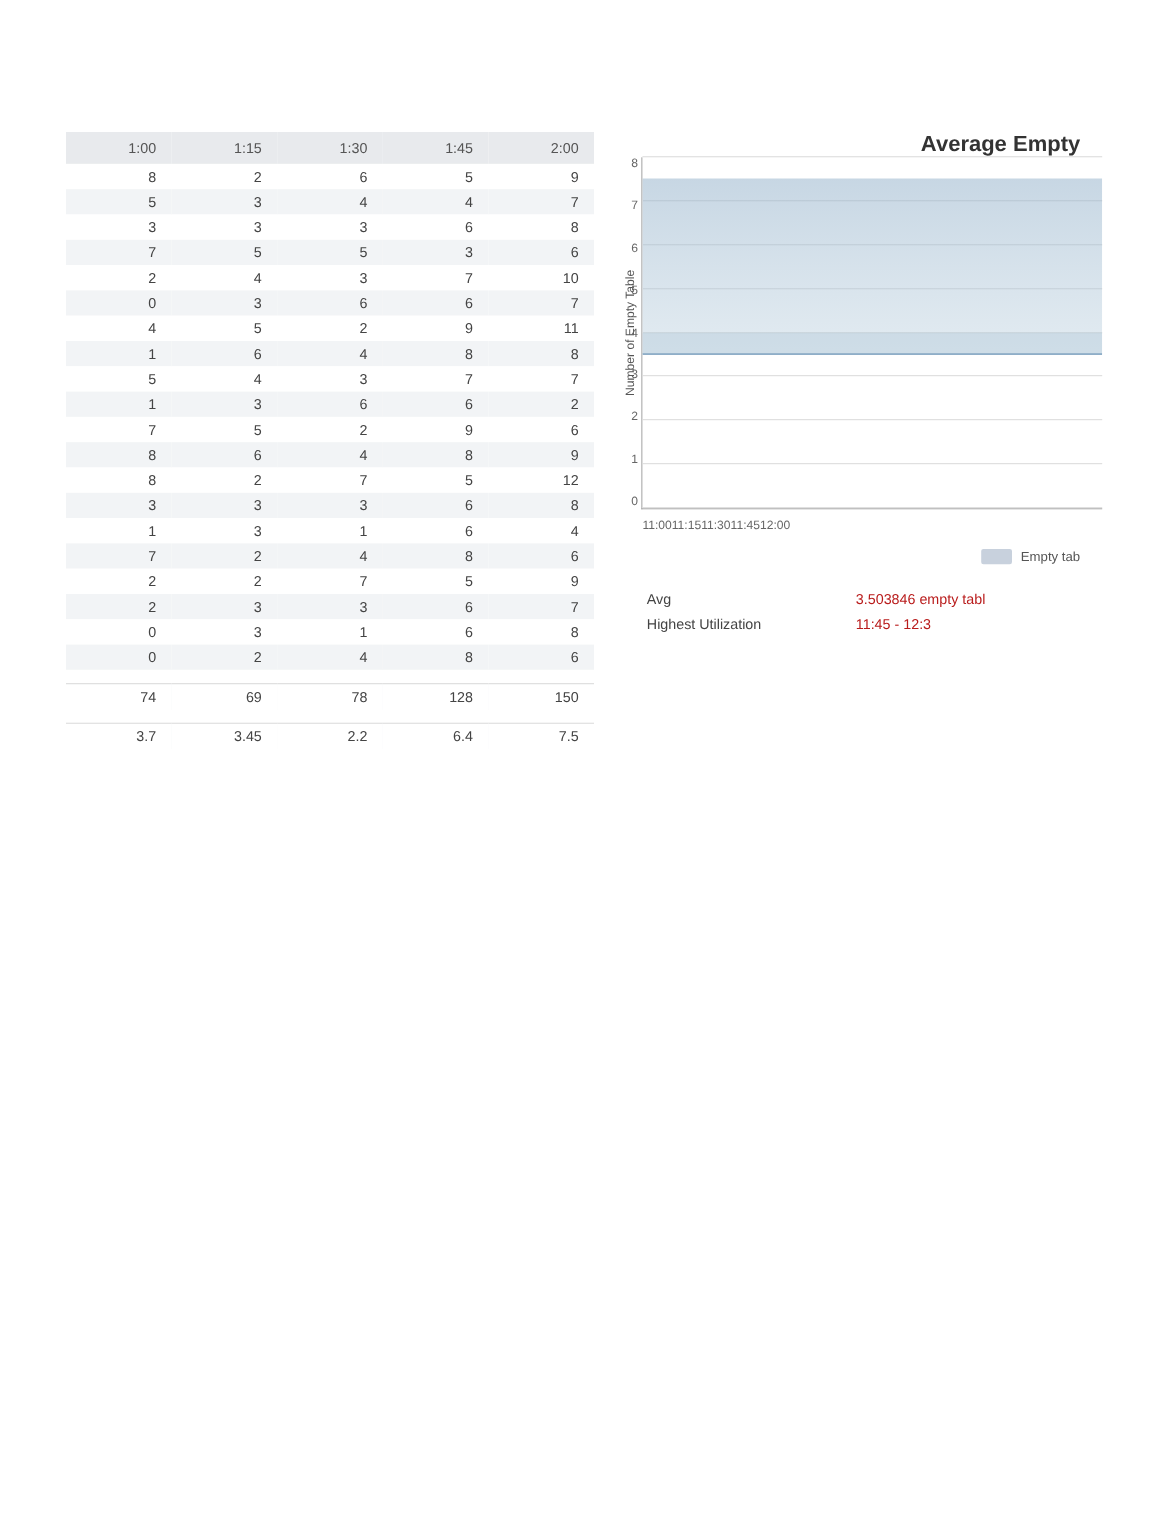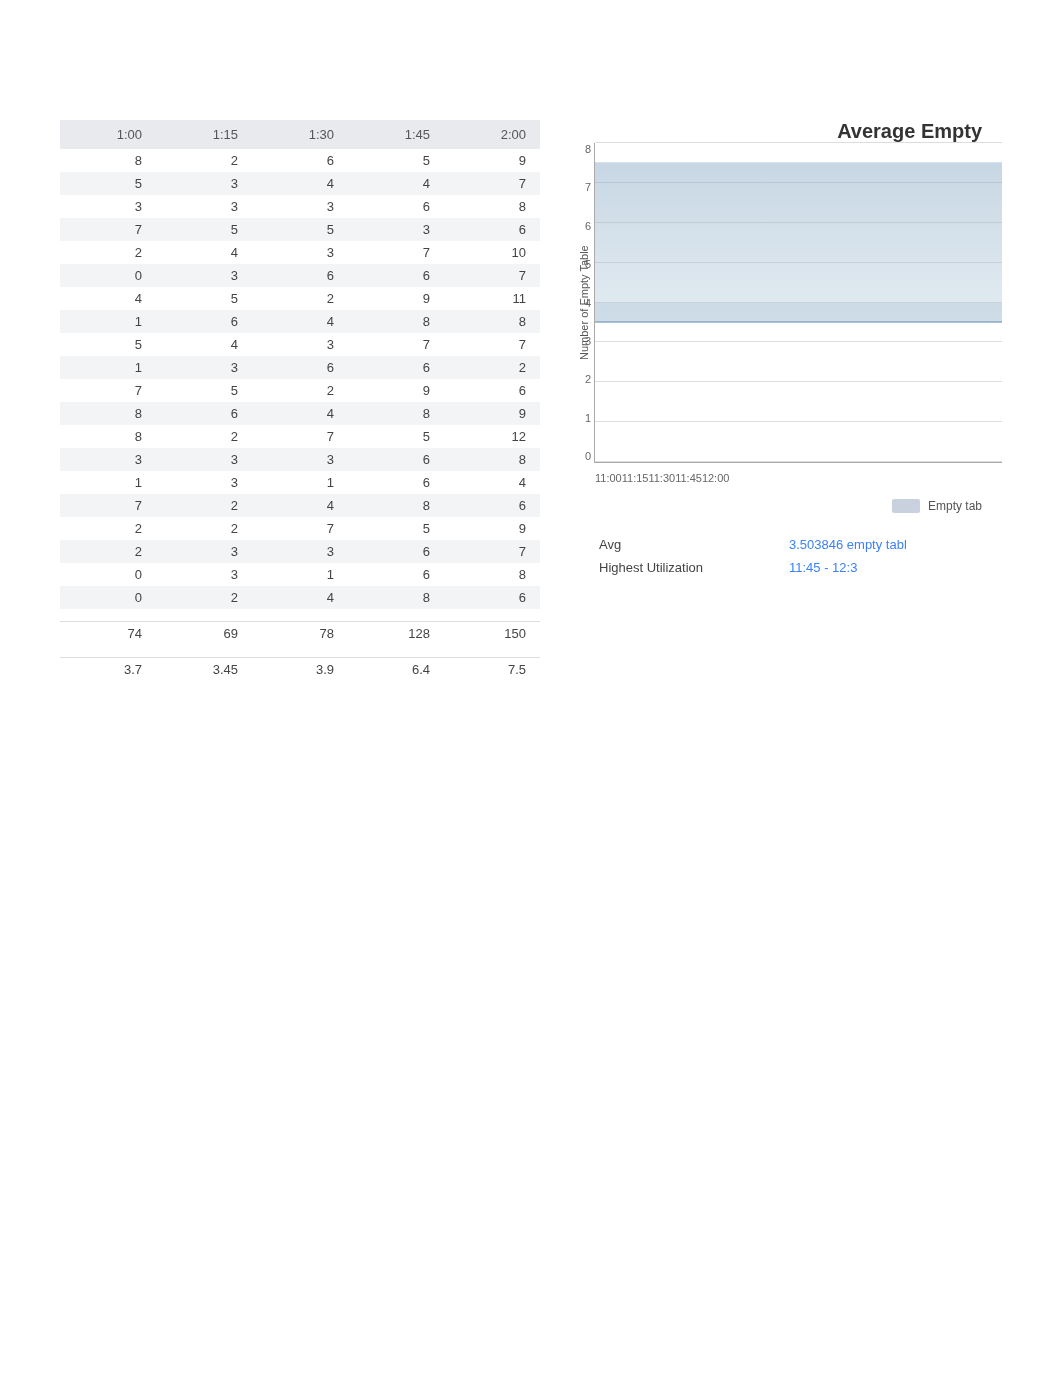--- a/index.html
+++ b/index.html
@@ -9,21 +9,21 @@
       font-size: 13px;
       color: #333;
       width: 1062px;
       min-height: 1376px;
       position: relative;
     }
 
     .main-container {
       display: flex;
       padding: 120px 60px 60px 60px;
-      gap: 38px;
+      gap: 27px;
     }
 
     
     .table-section {
       flex: 0 0 480px;
     }
 
     .data-table {
       width: 100%;
       border-collapse: collapse;
@@ -190,21 +190,21 @@
       color: #444;
     }
 
     .stat-label {
       min-width: 150px;
       font-weight: normal;
       margin-left: 11px;
     }
 
     .stat-value {
-      color: #3b82f6;
+      color: #b91c1c;
     }
 
     .spacer-row td {
       padding: 6px 14px;
       background: #fff;
     }
   </style>
 </head>
 <body>
 
@@ -379,21 +379,21 @@
           <tr class="spacer-row">
             <td></td>
             <td></td>
             <td></td>
             <td></td>
             <td></td>
           </tr>
           <tr class="avg-row">
             <td>3.7</td>
             <td>3.45</td>
-            <td>3.9</td>
+            <td>2.2</td>
             <td>6.4</td>
             <td>7.5</td>
           </tr>
           <tr class="spacer-row">
             <td></td>
             <td></td>
             <td></td>
             <td></td>
             <td></td>
           </tr>

